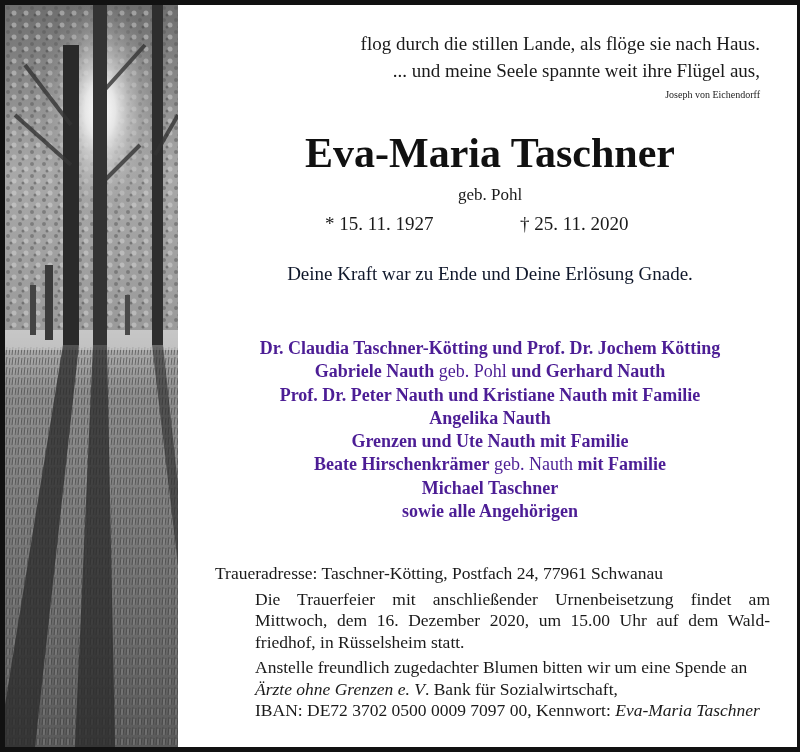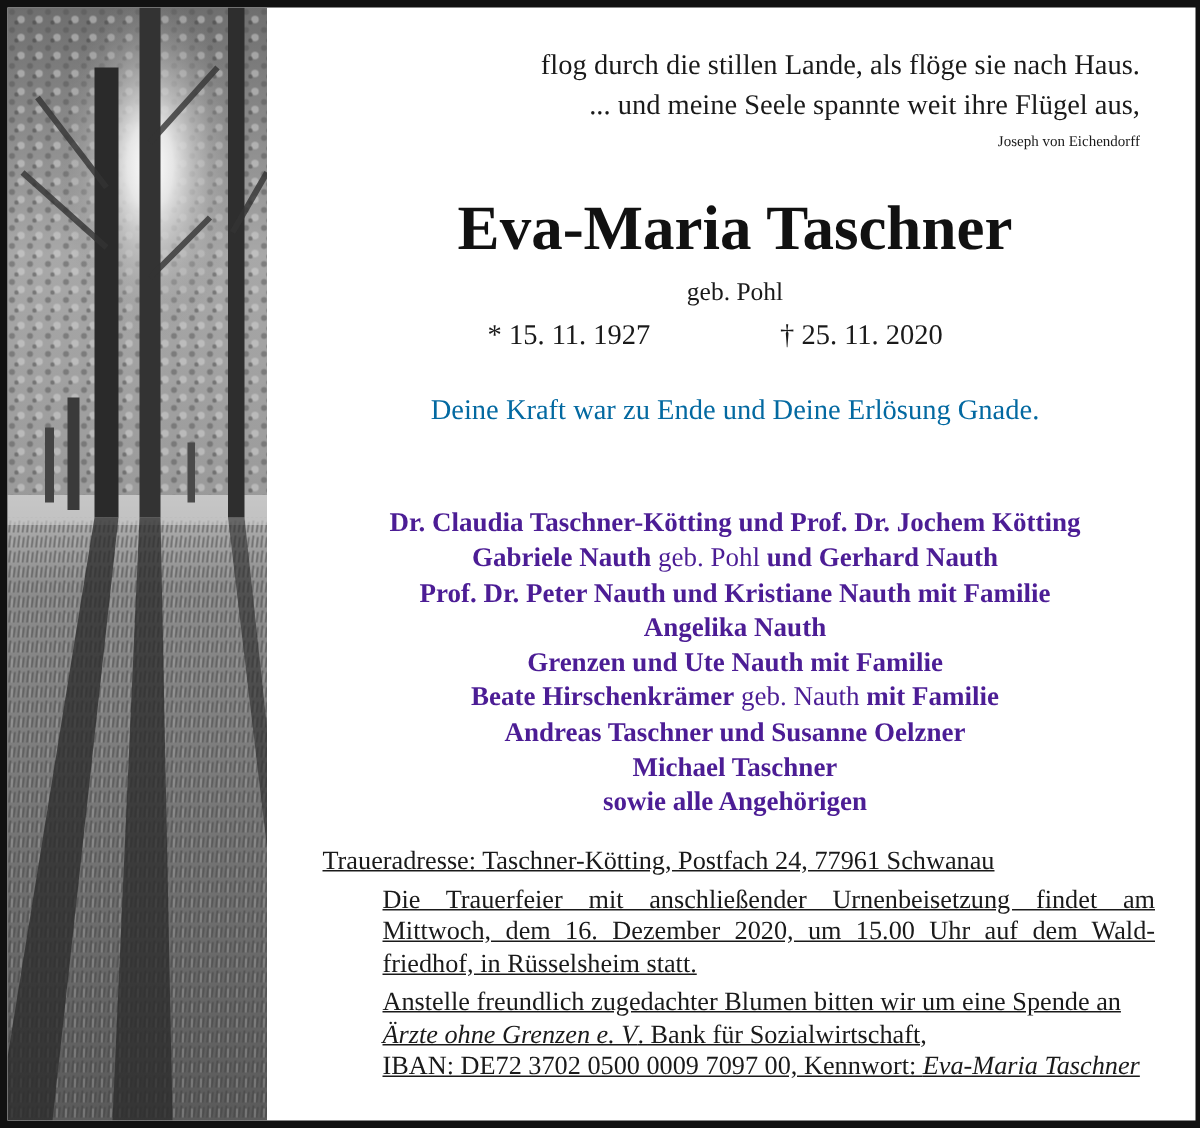--- a/index.html
+++ b/index.html
@@ -38,35 +38,35 @@
     }
     .dates {
       position: absolute; left: 180px; width: 620px; top: 213px;
       font-family: "Liberation Serif", serif; font-size: 19px; line-height: 22px; color: #1a1a1a;
     }
     .dates .birth { position: absolute; left: 145px; }
     .dates .death { position: absolute; left: 340px; }
     .verse {
       position: absolute; left: 180px; width: 620px; top: 262px;
       text-align: center; font-size: 19px; line-height: 24px;
-      font-family: "Liberation Serif", serif; color: #0369a1;
+      font-family: "Liberation Serif", serif; color: #0f172a;
     }
     .mourners {
       position: absolute; left: 180px; width: 620px; top: 337px;
       text-align: center; font-size: 18px; line-height: 23.3px;
       font-family: "Liberation Serif", serif; color: #4c1d95;
     }
     .mourners .b { font-weight: bold; }
     .mourners .n { font-weight: normal; }
     .info {
       position: absolute; left: 215px; width: 555px; top: 563px;
       font-size: 17.5px; line-height: 21.5px;
       font-family: "Liberation Serif", serif; color: #1a1a1a;
     }
-    .info p { margin: 0; text-decoration: underline; }
+    .info p { margin: 0; }
     .info .gap { margin-top: 4px; margin-left: 40px; }
     .info .justify { text-align: justify; text-align-last: left; }
     .info i { font-style: italic; }
   </style>
 </head>
 <body>
 
 <div class="frame"></div>
 
 <div class="photo">
@@ -140,21 +140,20 @@
   <div>Deine Kraft war zu Ende und Deine Erlösung Gnade.</div>
 </div>
 
 <div class="mourners">
   <div><span class="b">Dr. Claudia Taschner-Kötting und Prof. Dr. Jochem Kötting</span></div>
   <div><span class="b">Gabriele Nauth</span><span class="n"> geb. Pohl </span><span class="b">und Gerhard Nauth</span></div>
   <div><span class="b">Prof. Dr. Peter Nauth und Kristiane Nauth mit Familie</span></div>
   <div><span class="b">Angelika Nauth</span></div>
   <div><span class="b">Grenzen und Ute Nauth mit Familie</span></div>
   <div><span class="b">Beate Hirschenkrämer</span><span class="n"> geb. Nauth </span><span class="b">mit Familie</span></div>
-  <div><span class="b">Andreas Taschner und Susanne Oelzner</span></div>
   <div><span class="b">Michael Taschner</span></div>
   <div><span class="b">sowie alle Angehörigen</span></div>
 </div>
 
 <div class="info">
   <p>Traueradresse: Taschner-Kötting, Postfach 24, 77961 Schwanau</p>
   <p class="gap justify">Die Trauerfeier mit anschließender Urnenbeisetzung findet am Mittwoch, dem 16. Dezember 2020, um 15.00 Uhr auf dem Wald-friedhof, in Rüsselsheim statt.</p>
   <p class="gap"><span>Anstelle freundlich zugedachter Blumen bitten wir um eine Spende an </span><i>Ärzte ohne Grenzen e. V</i><span>. Bank für Sozialwirtschaft,</span><br><span>IBAN: DE72 3702 0500 0009 7097 00, Kennwort: </span><i>Eva-Maria Taschner</i></p>
 </div>
 

